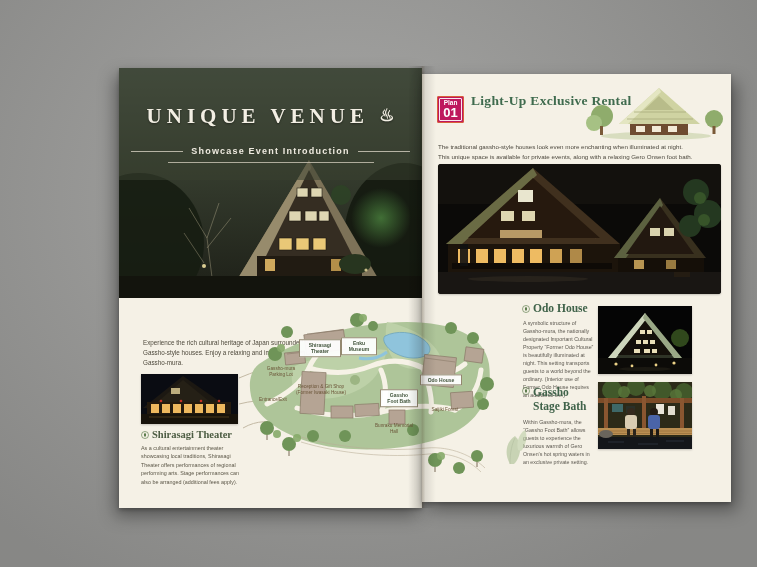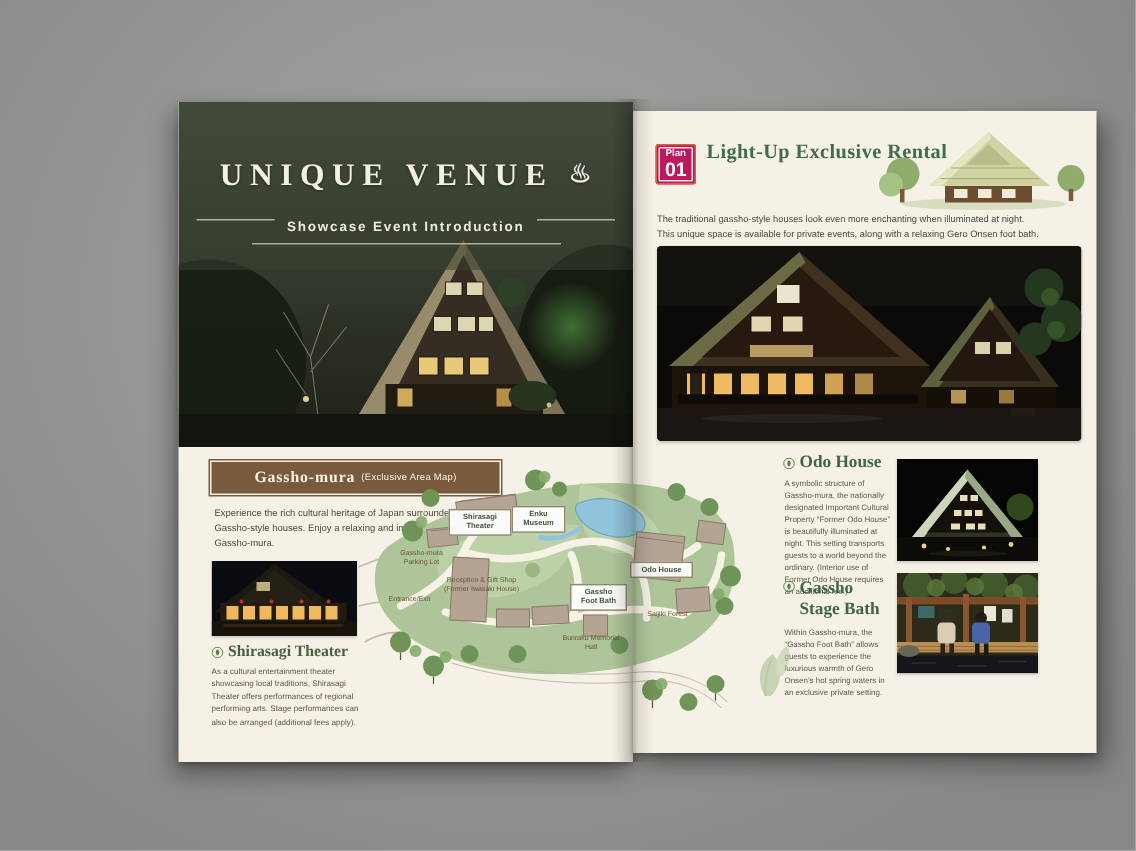--- a/index.html
+++ b/index.html
@@ -15,21 +15,21 @@
     box-shadow:6px 8px 16px rgba(0,0,0,.38), 0 2px 4px rgba(0,0,0,.25);}
   .fold{position:absolute;left:289px;top:0;width:28px;height:442px;z-index:40;pointer-events:none;
     background:linear-gradient(90deg, rgba(0,0,0,0) 0%, rgba(0,0,0,.16) 45%, rgba(60,50,35,.30) 52%, rgba(0,0,0,.10) 62%, rgba(0,0,0,0) 100%);}
   
   .hero{position:absolute;left:0;top:0;width:303px;height:230px;overflow:hidden;}
   .hero svg{position:absolute;inset:0;}
   .hero-title{position:absolute;left:0;top:36px;width:100%;text-align:center;
     font-family:"Liberation Serif",serif;font-weight:bold;font-size:21px;letter-spacing:5px;
     color:#f3efe4;text-shadow:0 1px 2px rgba(0,0,0,.4);white-space:nowrap;}
   .hero-title .onsen{font-size:17px;letter-spacing:0;vertical-align:2px;}
-  .subtitle-row{position:absolute;left:0;top:78px;width:100%;display:flex;align-items:flex-start;justify-content:center;gap:8px;}
+  .subtitle-row{position:absolute;left:0;top:78px;width:100%;display:flex;align-items:center;justify-content:center;gap:8px;}
   .subtitle-row .rule{height:1px;width:52px;background:#cdc8b8;opacity:.85;}
   .subtitle-text{color:#eeeadf;font-size:9px;font-weight:bold;letter-spacing:1.2px;white-space:nowrap;}
   .subtitle-under{position:absolute;left:50%;top:94px;width:206px;height:1px;background:#cdc8b8;opacity:.8;transform:translateX(-50%);}
   .hero-copy{position:absolute;left:27px;top:166px;width:210px;color:#e4e0d4;}
   .hero-heading{font-size:9.5px;font-weight:bold;letter-spacing:.3px;text-shadow:0 1px 2px rgba(0,0,0,.6);}
   .hero-body{margin-top:4px;font-size:6.3px;line-height:1.6;color:#d6d2c6;text-shadow:0 1px 1px rgba(0,0,0,.6);}
   .map-title-box{position:absolute;left:22px;top:240px;width:192px;height:21px;background:#7a5a3c;
     box-shadow:0 0 0 1px #f5f1e6, 0 0 0 2px #7a5a3c;display:flex;align-items:center;justify-content:center;gap:4px;color:#f7f3e8;}
   .map-title-main{font-family:"Liberation Serif",serif;font-weight:bold;font-size:10.5px;letter-spacing:.6px;}
   .map-title-suffix{font-size:6.3px;letter-spacing:.2px;}
@@ -122,24 +122,20 @@
         </svg>
         <div class="hero-title"><span>UNIQUE VENUE</span> <span class="onsen">♨</span></div>
         <div class="subtitle-row">
           <span class="rule"></span>
           <span class="subtitle-text">Showcase Event Introduction</span>
           <span class="rule"></span>
         </div>
         <div class="subtitle-under"></div>
       </div>
 
-      <div class="map-title-box">
-        <span class="map-title-main">Gassho-mura</span>
-        <span class="map-title-suffix">(Exclusive Area Map)</span>
-      </div>
       <div class="map-intro">Experience the rich cultural heritage of Japan surrounded by traditional Gassho-style houses. Enjoy a relaxing and immersive experience at Gassho-mura.</div>
 
       <div class="theater-photo">
         <svg viewBox="0 0 97 50" width="97" height="50">
           <rect width="97" height="50" fill="#0a0c12"></rect>
           <polygon points="42,2 2,34 88,34" fill="#1c1812"></polygon>
           <polygon points="42,6 12,32 74,32" fill="#252016"></polygon>
           <rect x="30" y="14" width="9" height="6" fill="#d8c890" opacity="0.85"></rect>
           <rect x="6" y="28" width="84" height="12" fill="#241a0e"></rect>
           <g fill="#eeb85e">

